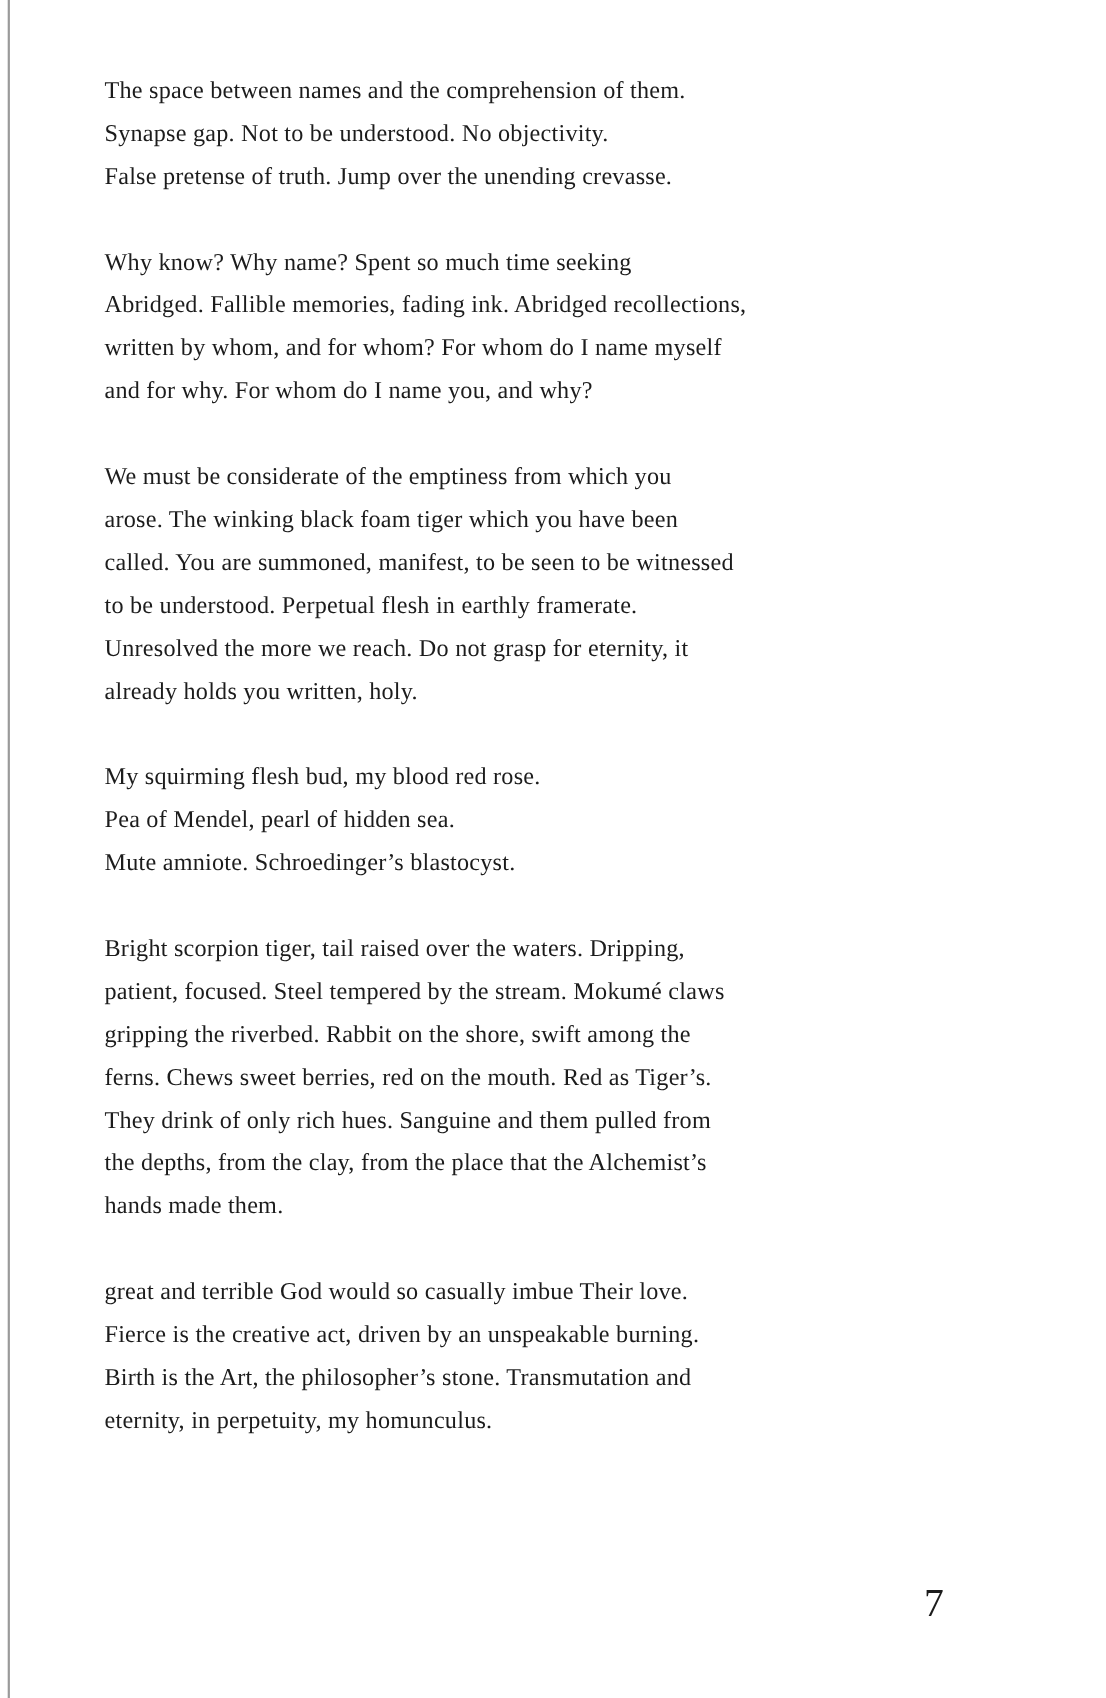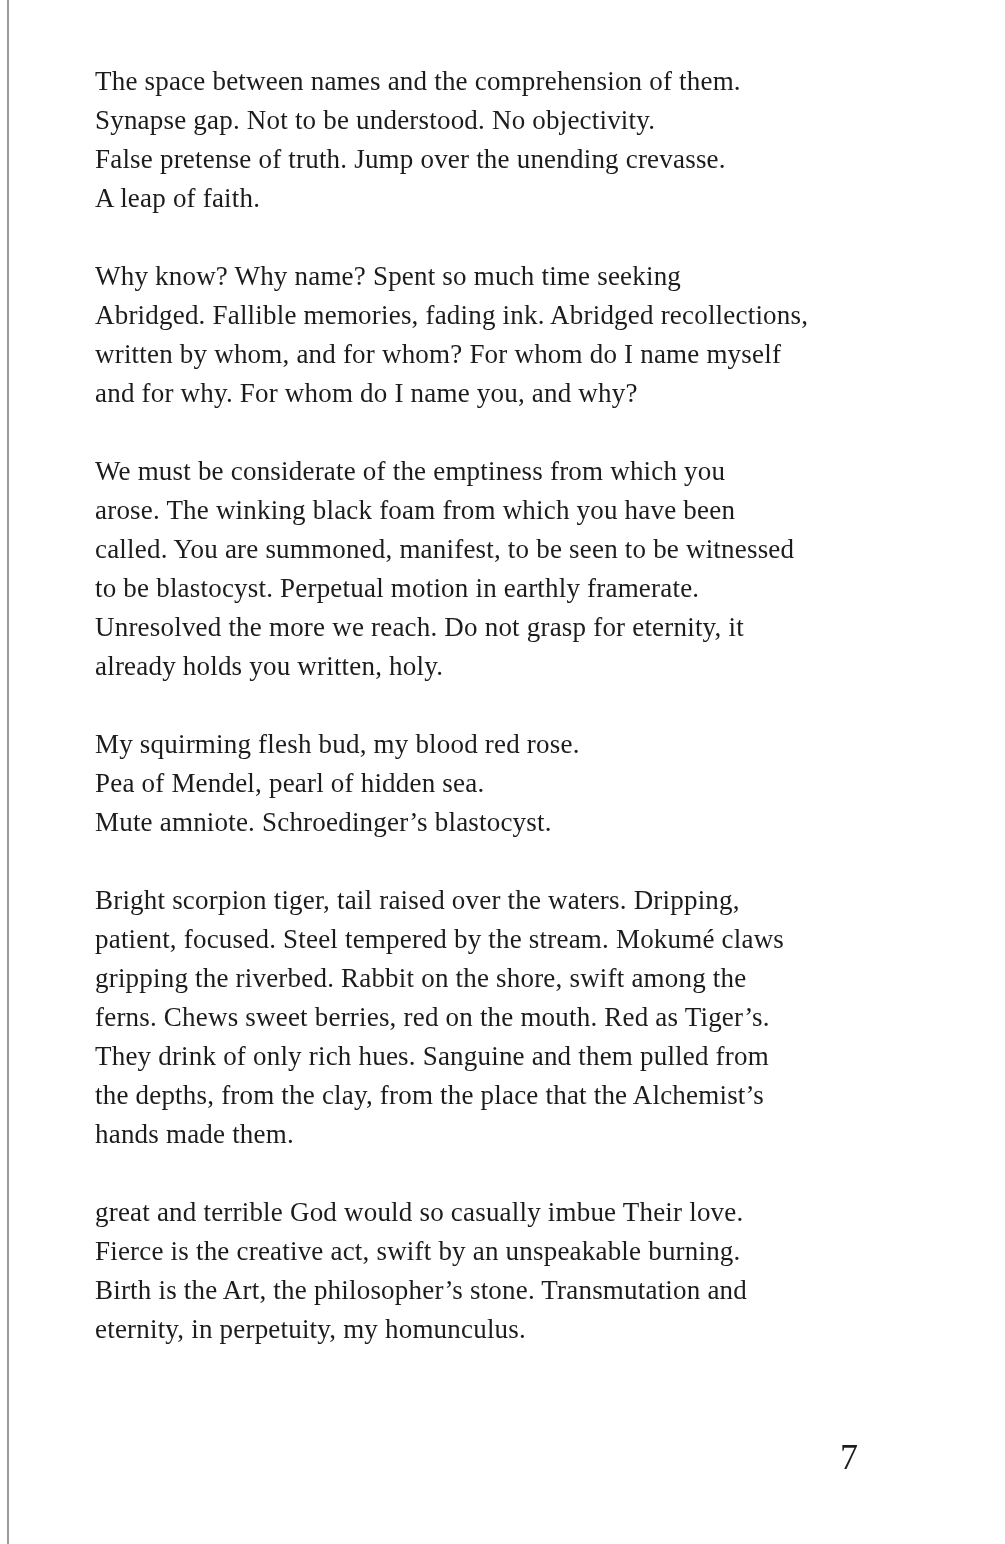--- a/index.html
+++ b/index.html
@@ -21,21 +21,21 @@
     top: 0;
     width: 2px;
     height: 1544px;
     background: #9a9a9a;
   }
   .content {
     position: absolute;
     left: 95px;
     top: 62px;
     width: 845px;
-    font-size: 27px;
+    font-size: 22px;
     line-height: 39px;
     letter-spacing: 0.2px;
   }
   .para {
     margin: 0 0 39px 0;
     padding: 0;
   }
   .line {
     display: block;
     white-space: nowrap;
@@ -52,35 +52,34 @@
 <body>
 
 <div class="edge-line"></div>
 
 <div class="content">
 
   <p class="para">
     <span class="line">The space between names and the comprehension of them.</span>
     <span class="line">Synapse gap. Not to be understood. No objectivity.</span>
     <span class="line">False pretense of truth. Jump over the unending crevasse.</span>
-    <span class="line">A leap of faith.</span>
   </p>
 
   <p class="para">
     <span class="line">Why know? Why name? Spent so much time seeking</span>
     <span class="line">Abridged. Fallible memories, fading ink. Abridged recollections,</span>
     <span class="line">written by whom, and for whom? For whom do I name myself</span>
     <span class="line">and for why. For whom do I name you, and why?</span>
   </p>
 
   <p class="para">
     <span class="line">We must be considerate of the emptiness from which you</span>
-    <span class="line">arose. The winking black foam from which you have been</span>
+    <span class="line">arose. The winking black foam tiger which you have been</span>
     <span class="line">called. You are summoned, manifest, to be seen to be witnessed</span>
-    <span class="line">to be blastocyst. Perpetual motion in earthly framerate.</span>
+    <span class="line">to be understood. Perpetual flesh in earthly framerate.</span>
     <span class="line">Unresolved the more we reach. Do not grasp for eternity, it</span>
     <span class="line">already holds you written, holy.</span>
   </p>
 
   <p class="para">
     <span class="line">My squirming flesh bud, my blood red rose.</span>
     <span class="line">Pea of Mendel, pearl of hidden sea.</span>
     <span class="line">Mute amniote. Schroedinger’s blastocyst.</span>
   </p>
 
@@ -89,20 +88,20 @@
     <span class="line">patient, focused. Steel tempered by the stream. Mokumé claws</span>
     <span class="line">gripping the riverbed. Rabbit on the shore, swift among the</span>
     <span class="line">ferns. Chews sweet berries, red on the mouth. Red as Tiger’s.</span>
     <span class="line">They drink of only rich hues. Sanguine and them pulled from</span>
     <span class="line">the depths, from the clay, from the place that the Alchemist’s</span>
     <span class="line">hands made them.</span>
   </p>
 
   <p class="para">
     <span class="line">great and terrible God would so casually imbue Their love.</span>
-    <span class="line">Fierce is the creative act, swift by an unspeakable burning.</span>
+    <span class="line">Fierce is the creative act, driven by an unspeakable burning.</span>
     <span class="line">Birth is the Art, the philosopher’s stone. Transmutation and</span>
     <span class="line">eternity, in perpetuity, my homunculus.</span>
   </p>
 
 </div>
 
 <div class="page-number">7</div>
 
 </body></html>

